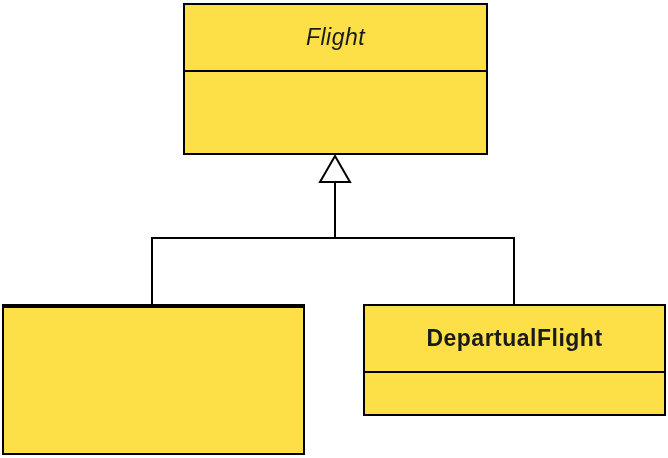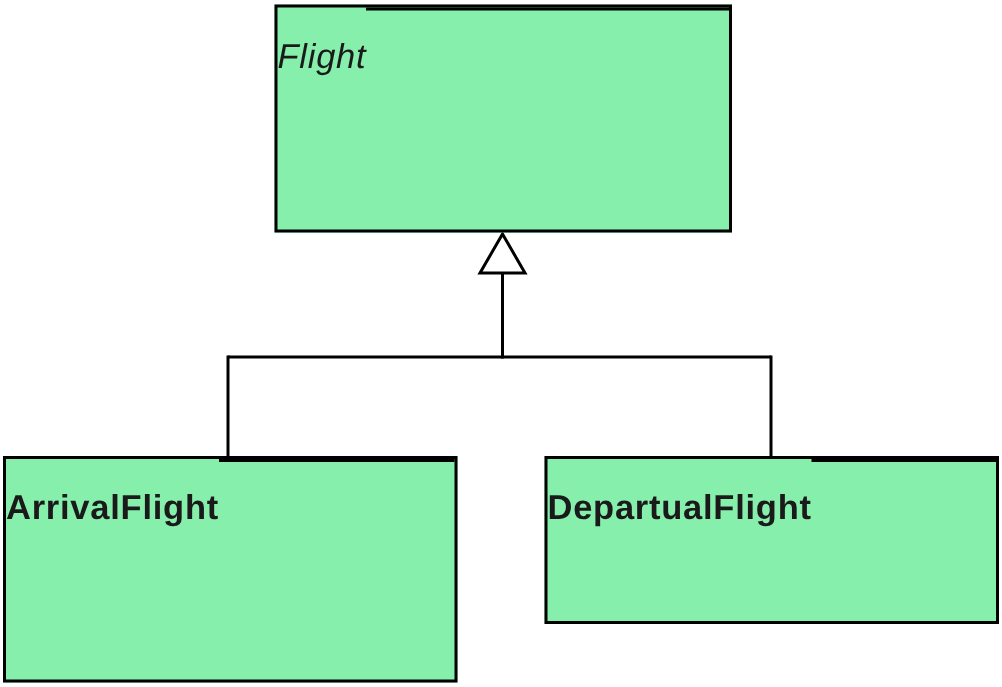--- a/index.html
+++ b/index.html
@@ -11,24 +11,24 @@
     position: relative;
     width: 668px;
     height: 458px;
     background: #ffffff;
     font-family: "Liberation Sans", sans-serif;
     overflow: hidden;
   }
   .uml-class {
     position: absolute;
     box-sizing: border-box;
-    background: #86efac;
+    background: #fde047;
     border: 2px solid #000000;
     display: flex;
-    flex-direction: row;
+    flex-direction: column;
   }
   .uml-class .name-compartment {
     box-sizing: border-box;
     height: 65px;
     display: flex;
     align-items: center;
     justify-content: center;
     font-size: 23px;
     color: #1a1a1a;
     letter-spacing: 0.5px;
@@ -90,21 +90,20 @@
 
     <polygon points="335,156 320,182 350,182" fill="#ffffff" stroke="#000000" stroke-width="2" stroke-linejoin="miter"></polygon>
   </svg>
 
   <div class="uml-class class-flight">
     <div class="name-compartment">Flight</div>
     <div class="attr-compartment"></div>
   </div>
 
   <div class="uml-class class-arrival">
-    <div class="name-compartment">ArrivalFlight</div>
     <div class="attr-compartment"></div>
   </div>
 
   <div class="uml-class class-departual">
     <div class="name-compartment">DepartualFlight</div>
     <div class="attr-compartment"></div>
   </div>
 
 </div>
 

